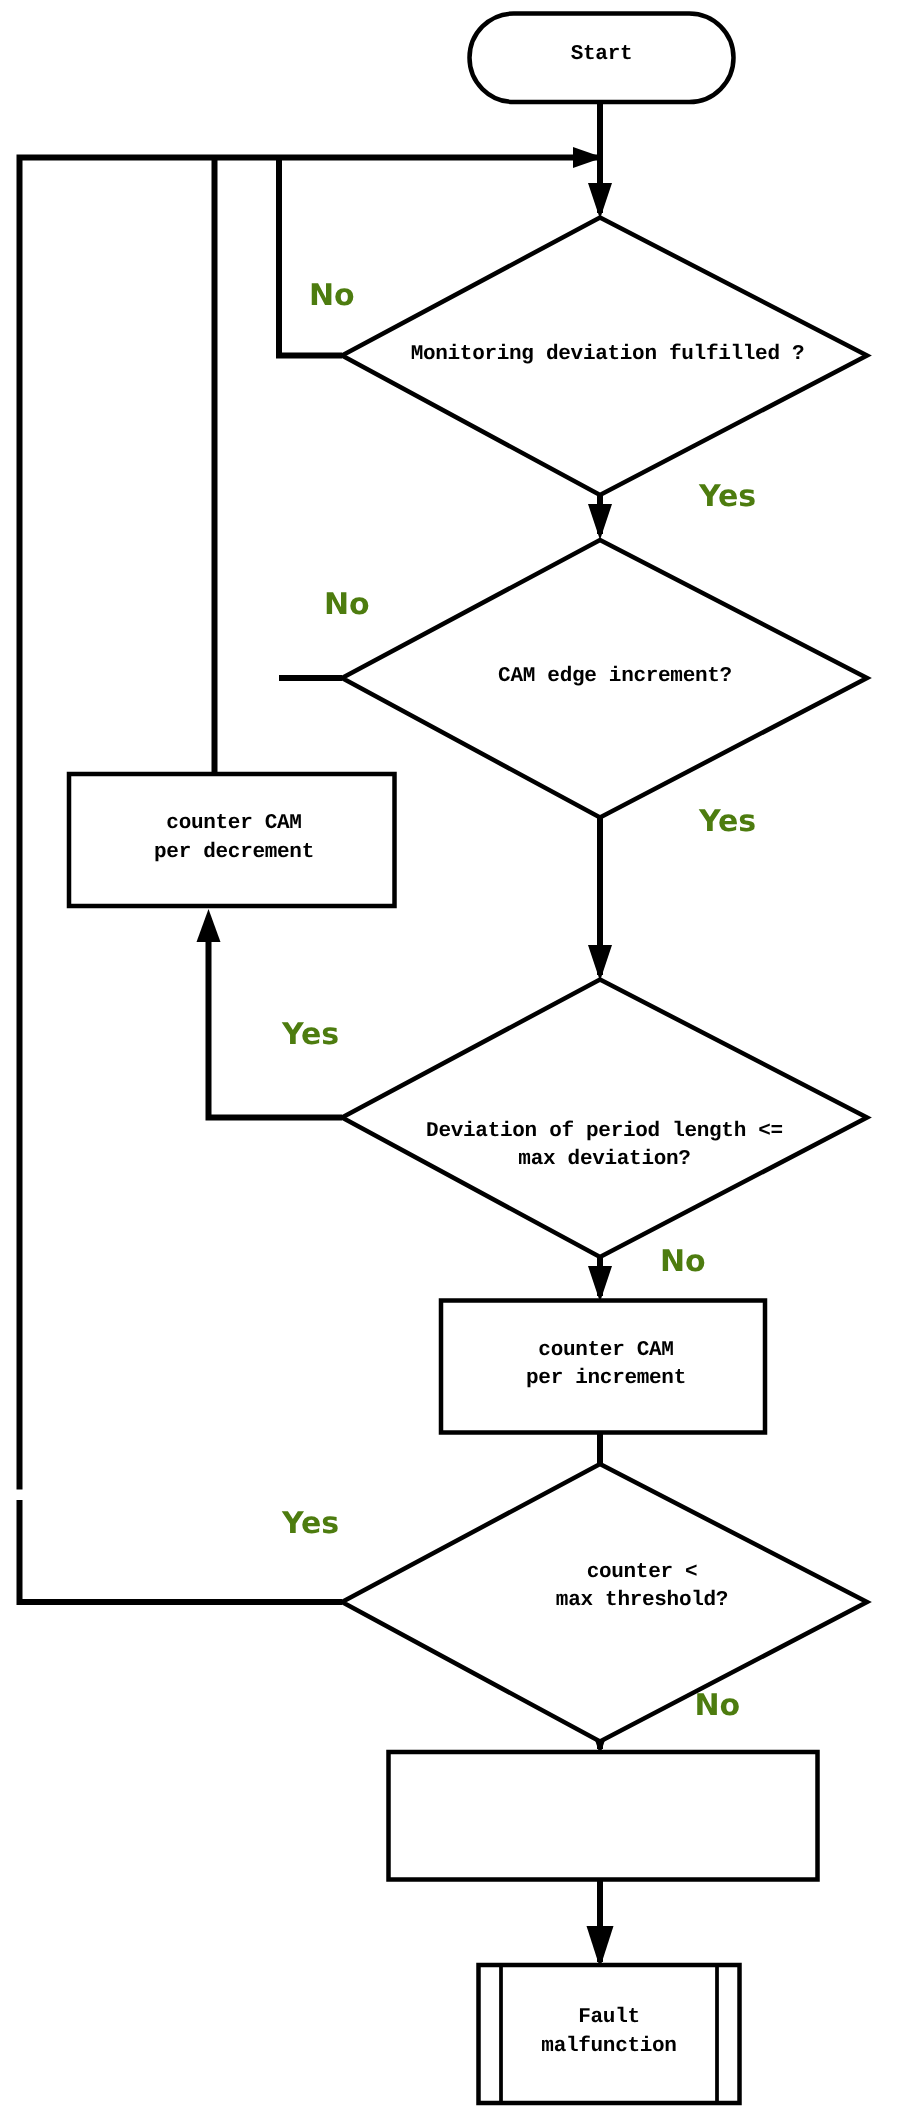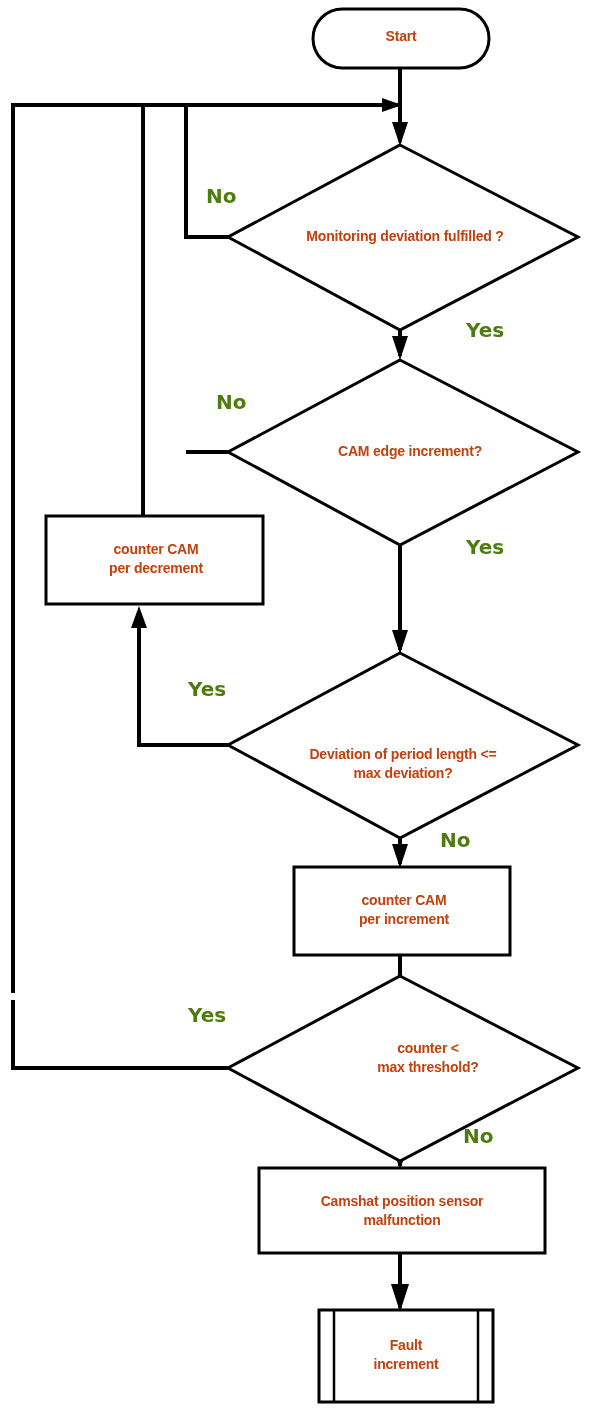--- a/index.html
+++ b/index.html
@@ -42,22 +42,22 @@
     stroke-width: 4;
     stroke-linecap: butt;
   }
   .arrowhead {
     fill: #000000;
     stroke: none;
   }
   .node-text {
     position: absolute;
     text-align: center;
-    color: #c2410c;
-    font-family: Liberation Sans, sans-serif;
+    color: #000000;
+    font-family: Liberation Mono, monospace;
     font-weight: bold;
     font-size: 14px;
     line-height: 19px;
     letter-spacing: -0.2px;
     white-space: pre-line;
     pointer-events: none;
   }
   .edge-label {
     position: absolute;
     color: #4d7c0f;
@@ -188,26 +188,24 @@
 
   <div class="node-text" style="left:243px; top:745px; width:320px;">Deviation of period length  &lt;=
 max deviation?</div>
 
   <div class="node-text" style="left:306px; top:891px; width:196px;">counter CAM
 per increment</div>
 
   <div class="node-text" style="left:330px; top:1039px; width:196px;">counter  &lt;
 max threshold?</div>
 
-  <div class="node-text" style="left:269px; top:1192px; width:266px;">Camshat position sensor
+
+  <div class="node-text" style="left:340px; top:1336px; width:132px;">Fault
 malfunction</div>
 
-  <div class="node-text" style="left:340px; top:1336px; width:132px;">Fault
-increment</div>
-
   <div class="edge-label" style="left:206px; top:188px;">No</div>
 
   <div class="edge-label" style="left:466px; top:322px;">Yes</div>
 
   <div class="edge-label" style="left:216px; top:394px;">No</div>
 
   <div class="edge-label" style="left:466px; top:539px;">Yes</div>
 
   <div class="edge-label" style="left:188px; top:681px;">Yes</div>
 

